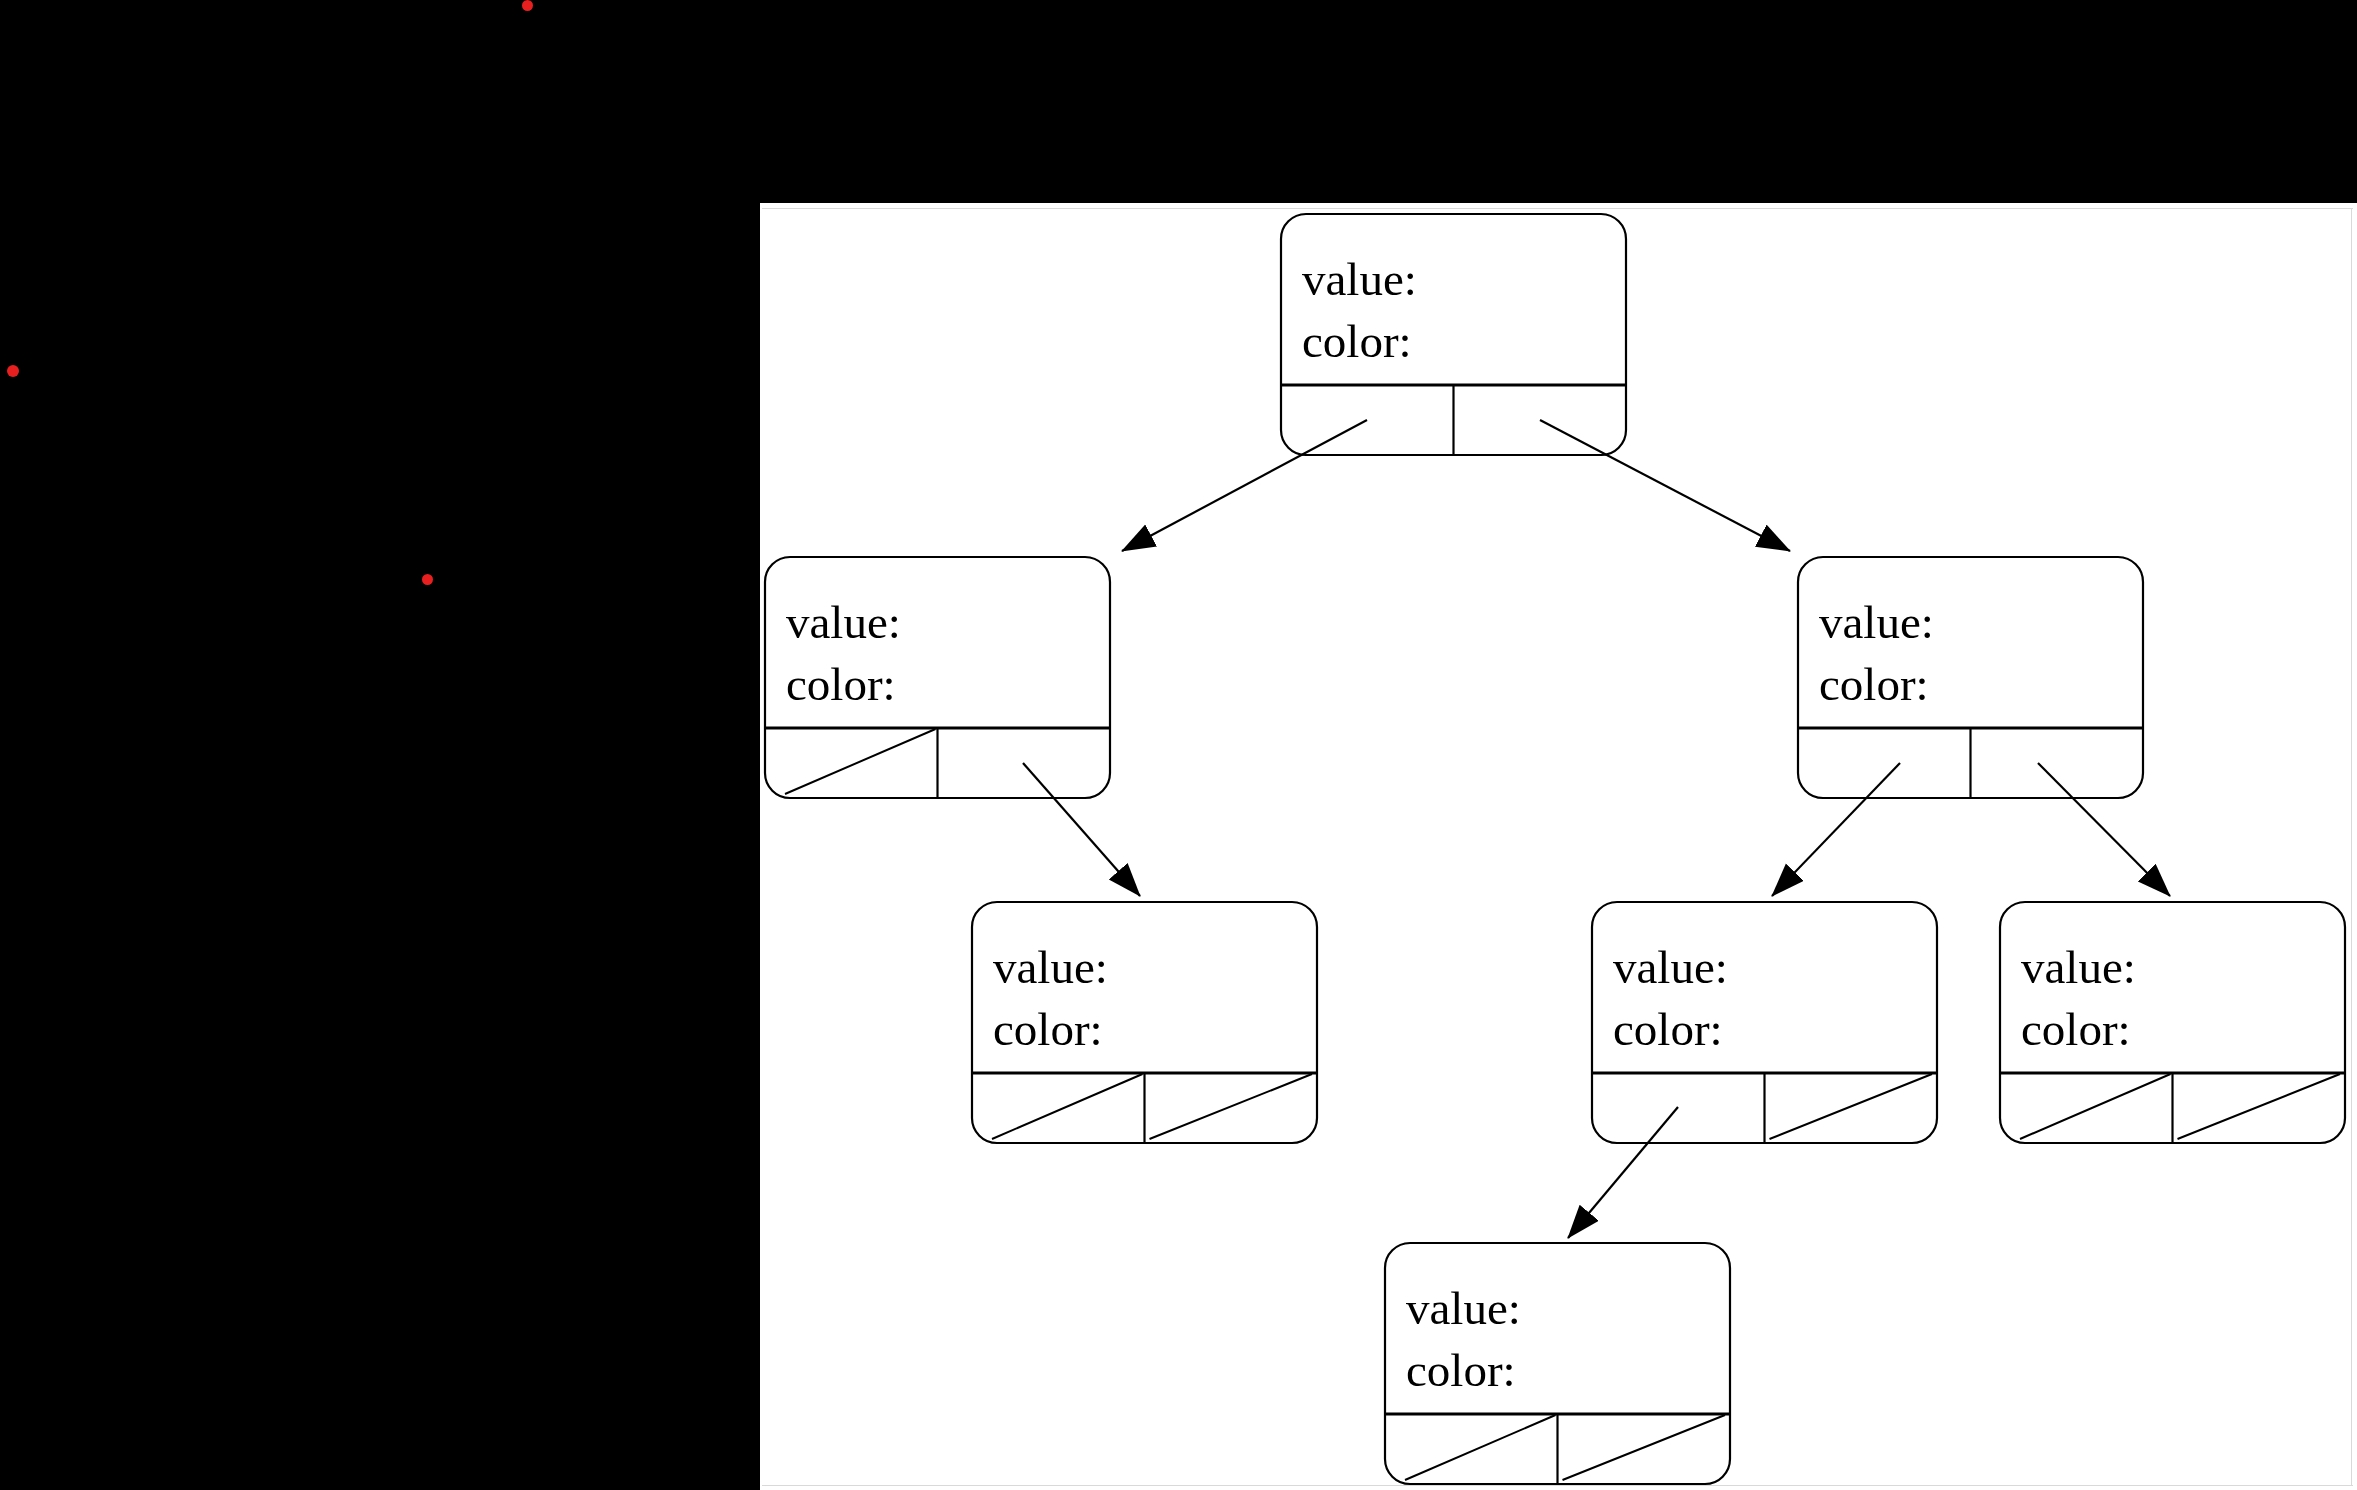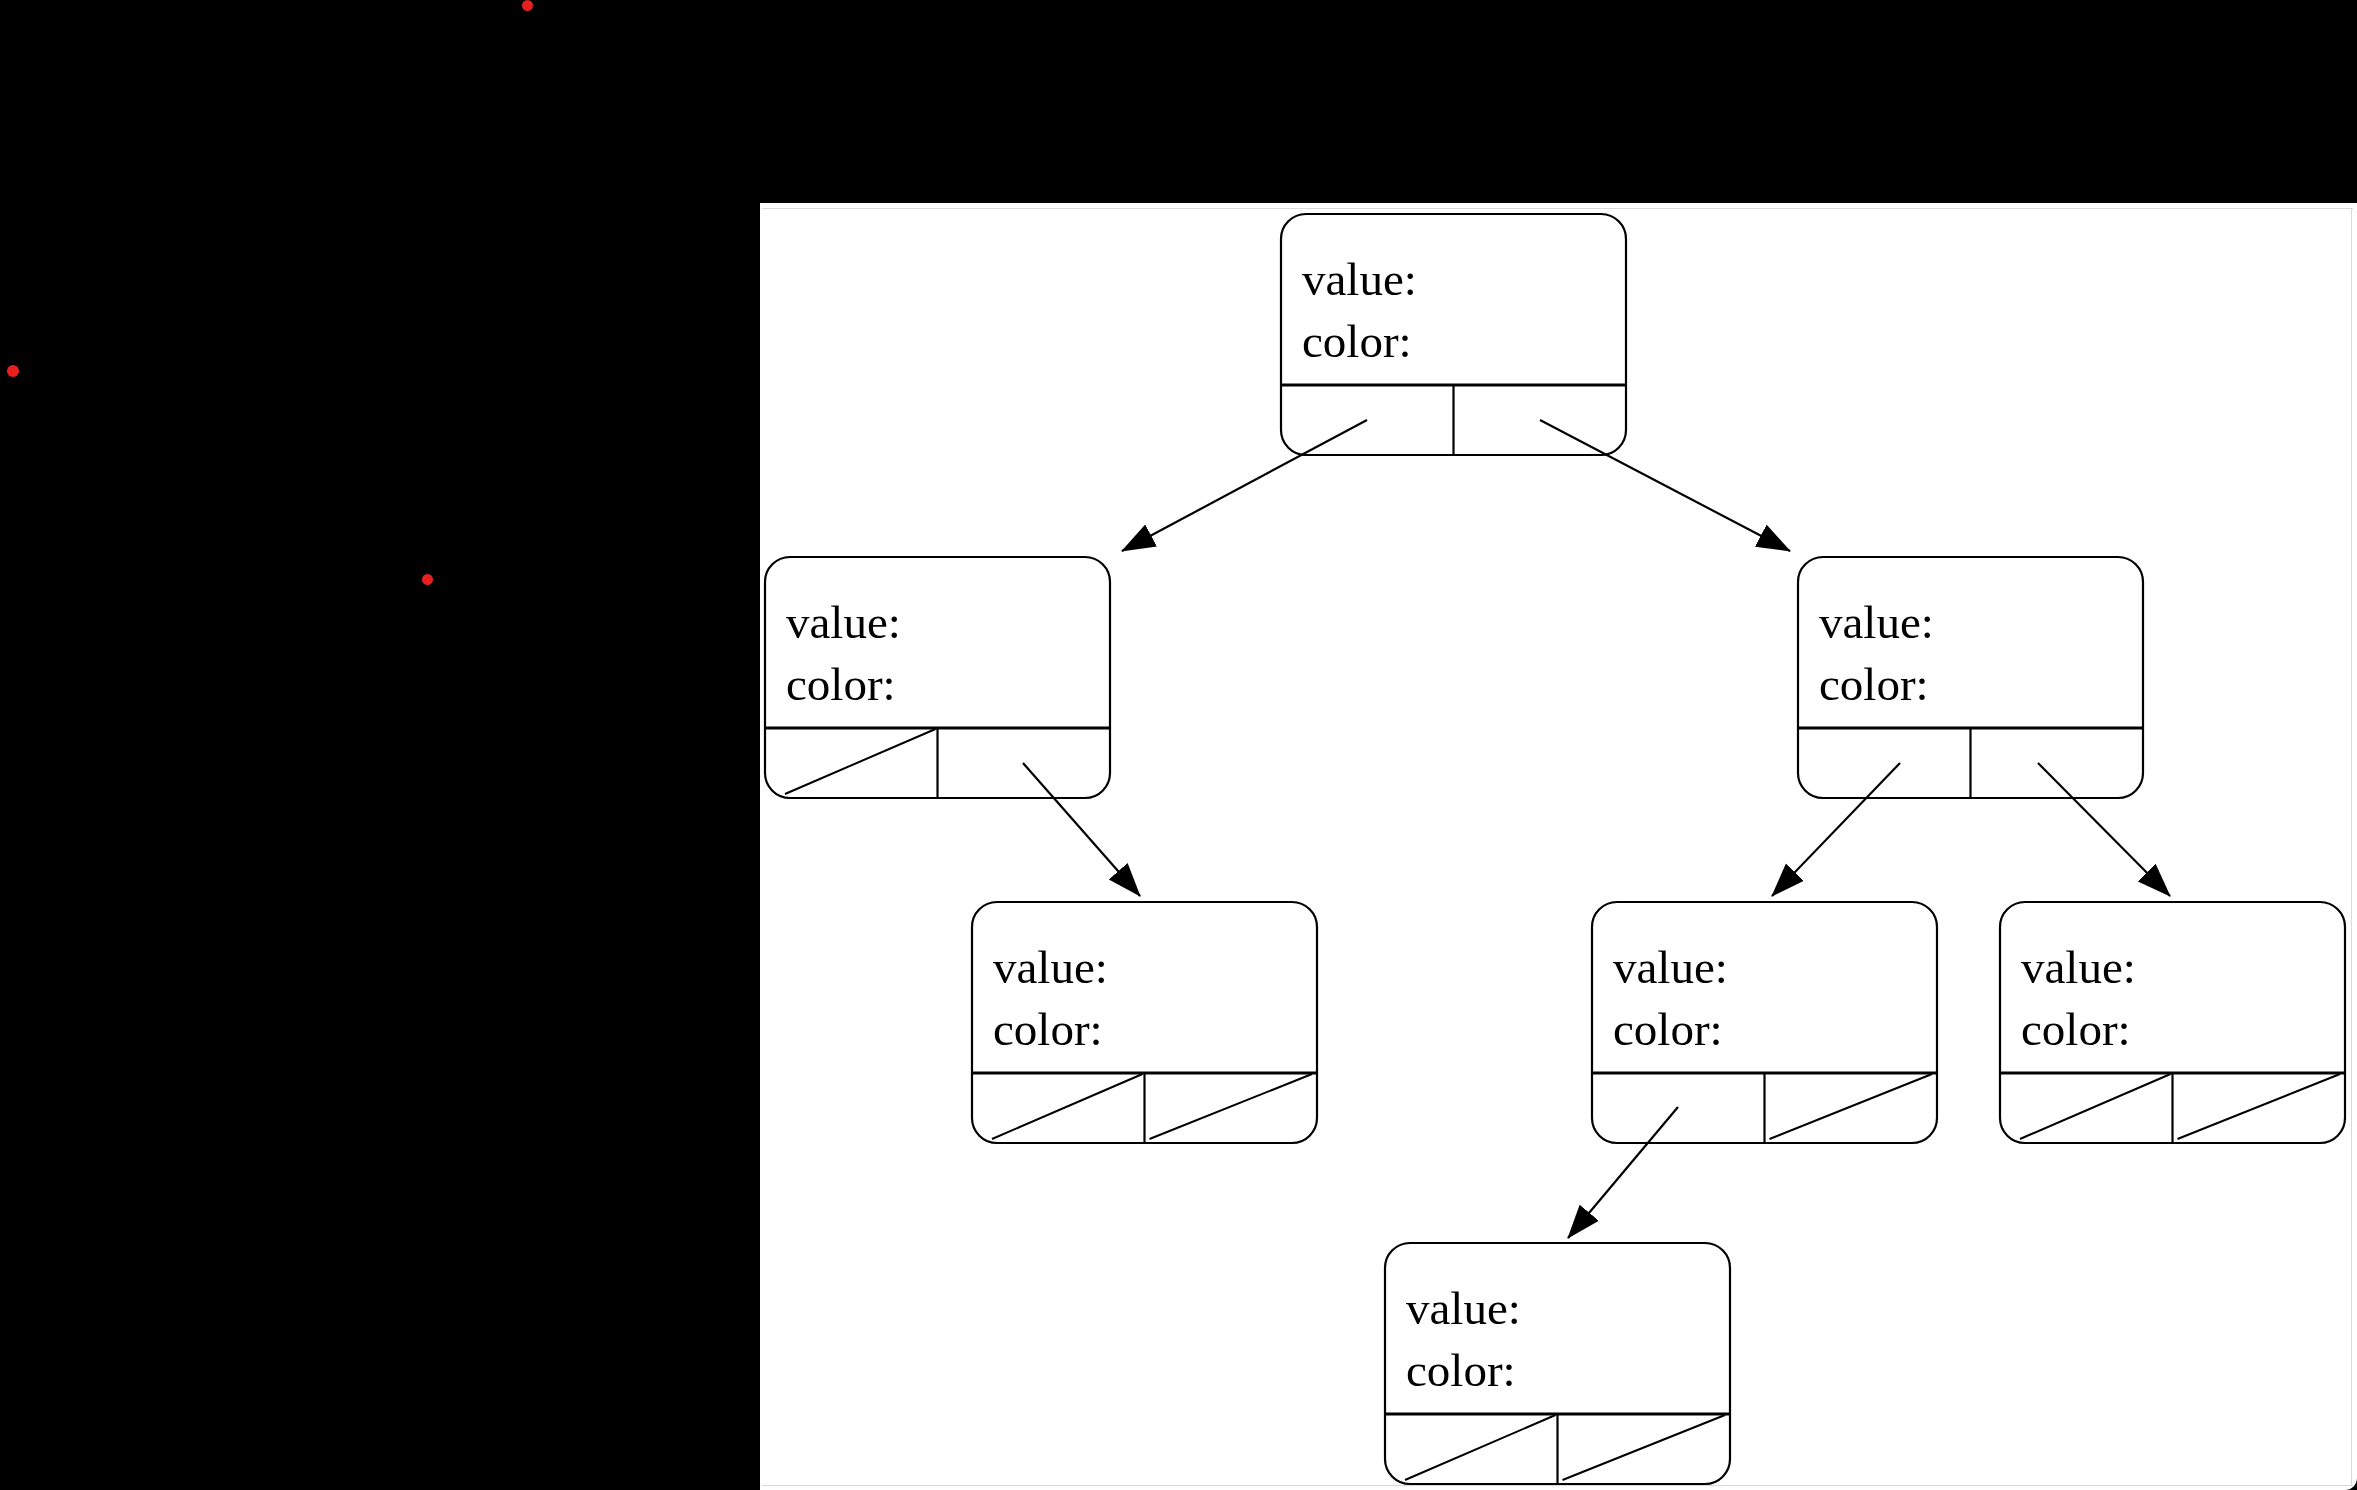--- a/index.html
+++ b/index.html
@@ -34,21 +34,21 @@
   .node-box { fill: #ffffff; stroke: #000000; stroke-width: 2.2px; }
   .divider-h { stroke: #000000; stroke-width: 3px; }
   .divider-v { stroke: #000000; stroke-width: 2.2px; }
   .null-slash { stroke: #000000; stroke-width: 2px; }
   .pointer-edge { stroke: #000000; stroke-width: 2.2px; fill: none; }
   .red-dot { position: absolute; border-radius: 50%; }
 </style>
 </head>
 <body>
 
-<div id="canvas" style="background: rgb(0, 0, 0); border-radius: 12px;">
+<div id="canvas" style="background: rgb(0, 0, 0);">
 
   <div id="diagram-panel" style="background: rgb(255, 255, 255);">
     <div id="panel-hairline-top" class="panel-hairline" style="background: rgb(217, 217, 217);"></div>
     <div id="panel-hairline-right" class="panel-hairline" style="background: rgb(217, 217, 217);"></div>
     <div id="panel-hairline-bottom" class="panel-hairline" style="background: rgb(217, 217, 217);"></div>
   </div>
 
   <svg id="tree-svg" viewBox="0 0 2357 1490" xmlns="http://www.w3.org/2000/svg">
     <defs>
       <marker id="arrowhead" markerUnits="userSpaceOnUse" markerWidth="40" markerHeight="30" refX="33" refY="12.5" orient="auto">

